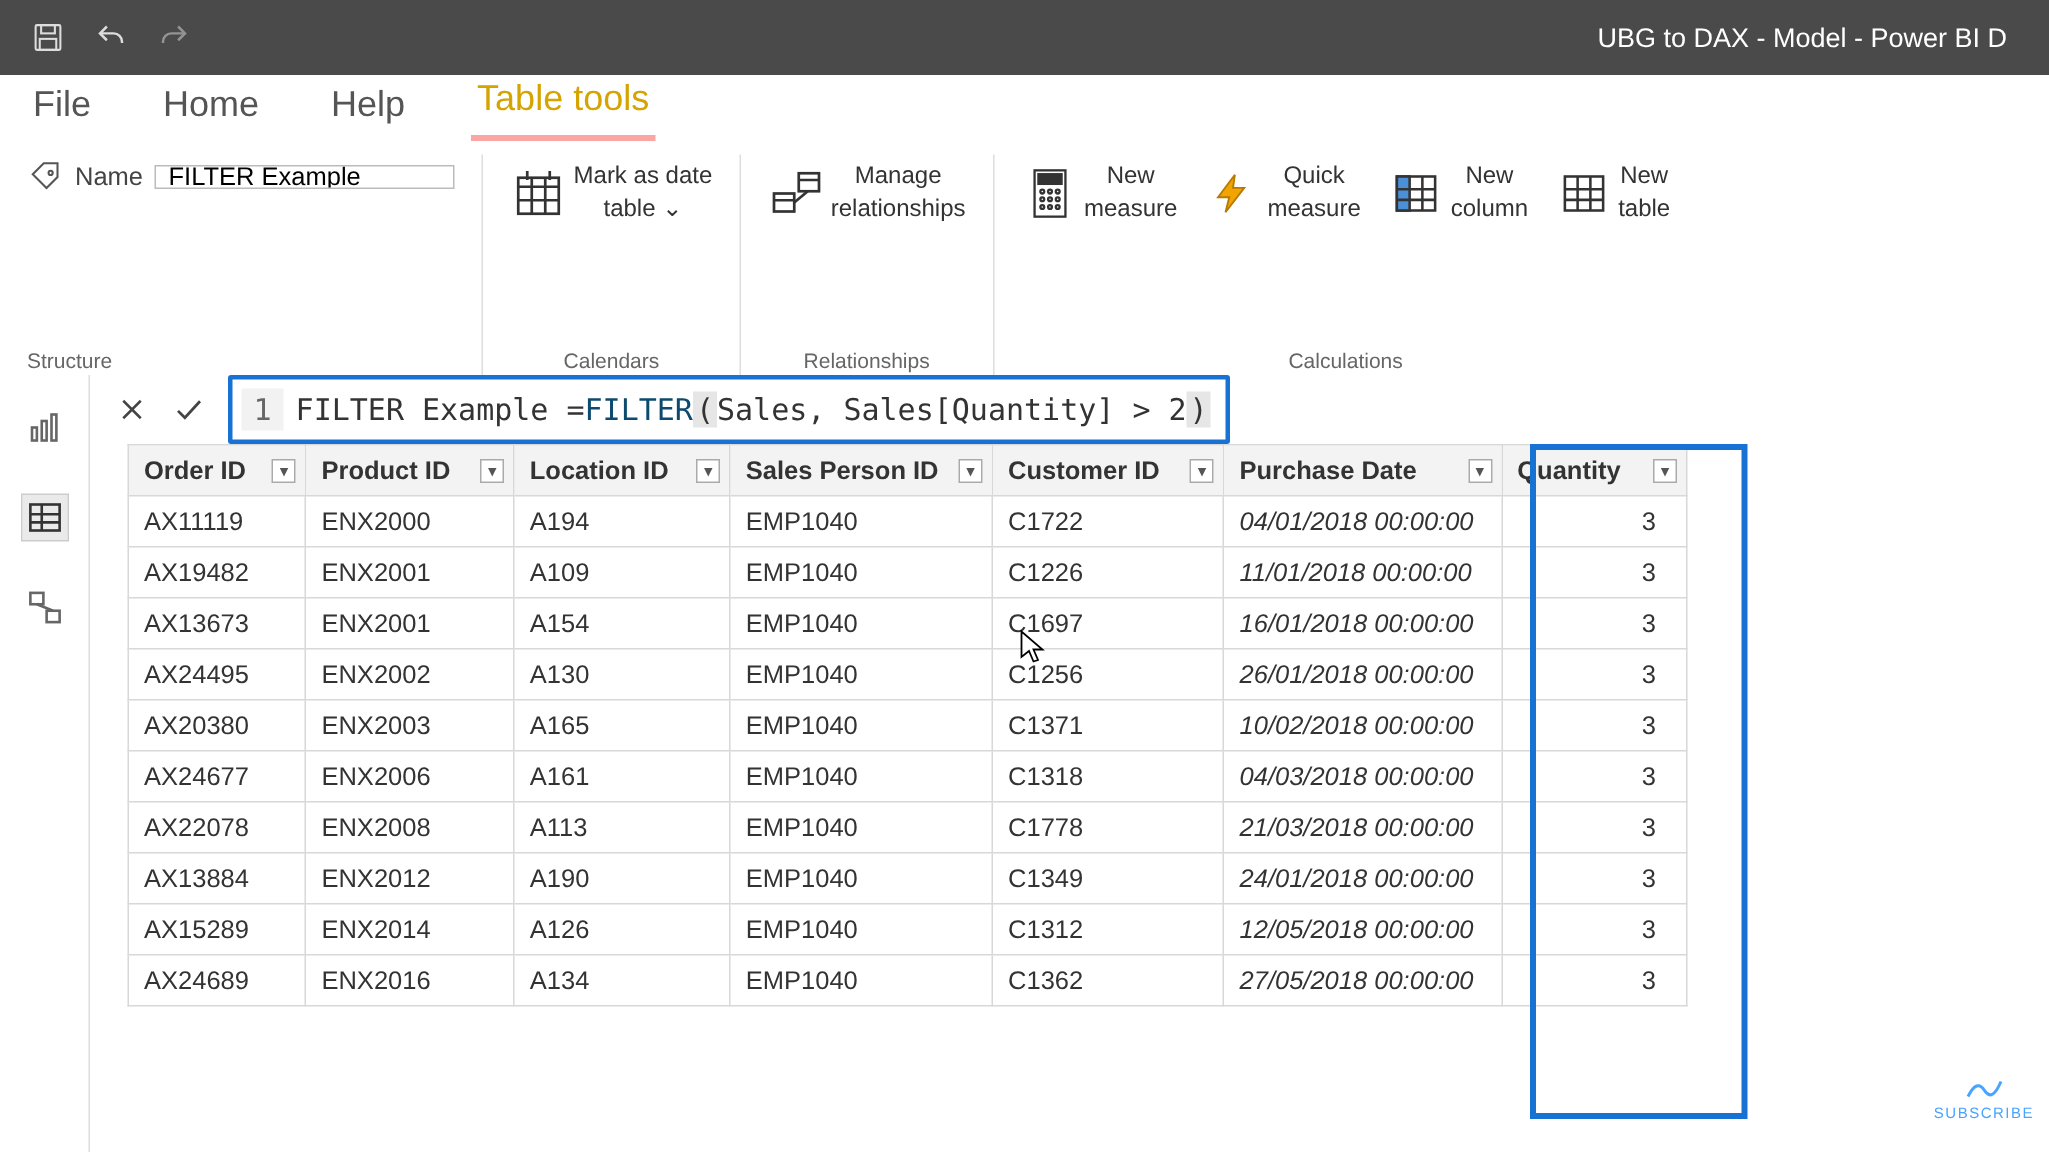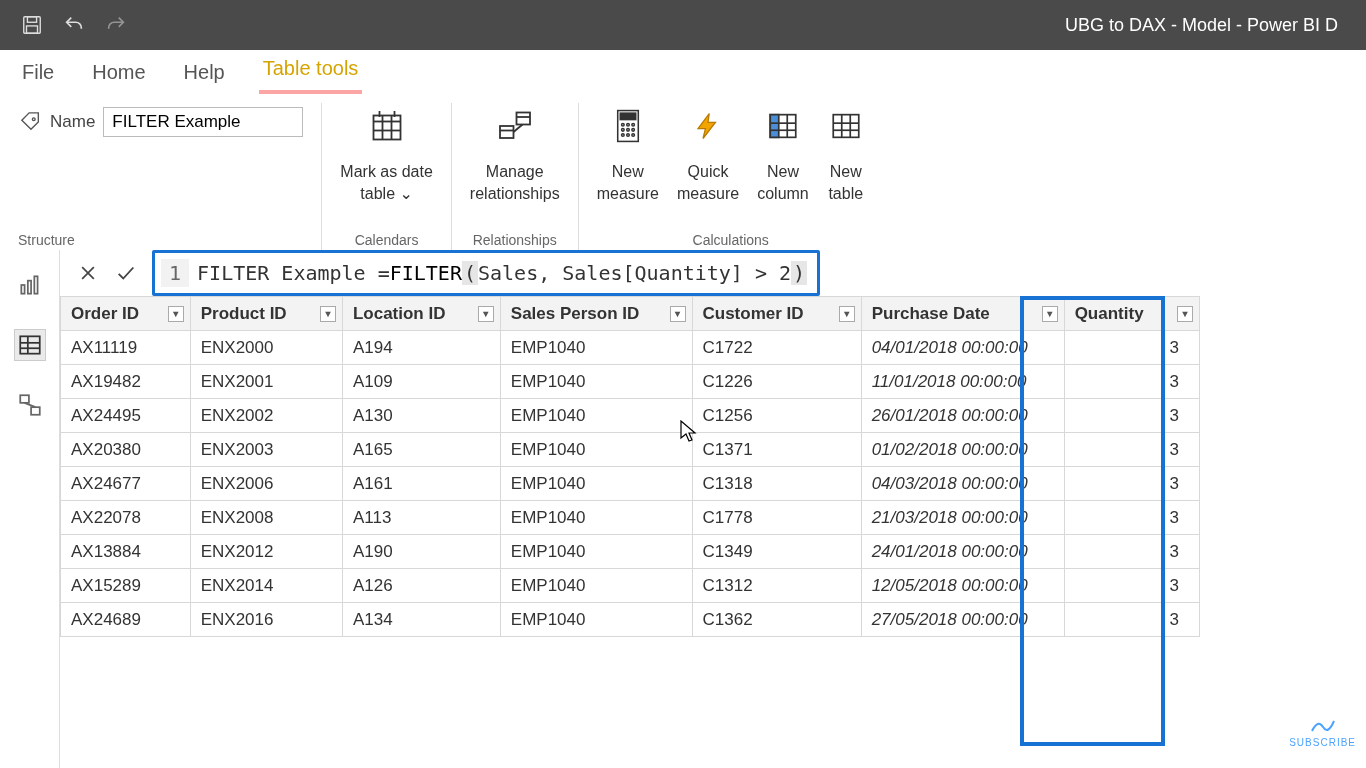--- a/index.html
+++ b/index.html
@@ -3,54 +3,54 @@
 <meta charset="utf-8">
 <style>
 * { box-sizing: border-box; margin: 0; padding: 0; }
 body { font-family: "Segoe UI", Arial, sans-serif; font-size: 14px; background: #fff; color: #333; overflow: hidden; width: 1366px; height: 768px; position: relative; }
 
 .titlebar { background: #4a4a4a; color: #fff; height: 50px; display: flex; align-items: center; padding: 0 20px; }
 .titlebar .tb-left { display: flex; gap: 18px; align-items: center; }
 .titlebar .tb-title { flex: 1; text-align: right; font-size: 18px; padding-right: 8px; }
 .tb-icon { width: 24px; height: 24px; display: flex; align-items: center; justify-content: center; color: #ddd; }
 
-.menubar { background: #fff; height: 45px; display: flex; align-items: flex-end; padding-left: 18px; gap: 30px; border-bottom: 1px solid transparent; font-size: 20px; }
+.menubar { background: #fff; height: 45px; display: flex; align-items: flex-end; padding-left: 18px; gap: 40px; border-bottom: 1px solid transparent; font-size: 24px; }
 .menubar .menu-item { padding: 8px 4px 10px 4px; color: #555; cursor: pointer; }
 .menubar .menu-item.active { color: #d6a400; border-bottom: 4px solid #fca5a5; font-weight: 400; }
 
 .ribbon { background: #fff; display: flex; align-items: flex-start; padding: 8px 10px 0 10px; height: 155px; }
 .ribbon-group { display: flex; flex-direction: column; align-items: center; border-right: 1px solid #ddd; padding: 0 18px; height: 100%; }
 .ribbon-group:last-child { border-right: none; }
 .ribbon-group-body { display: flex; align-items: flex-start; gap: 18px; flex: 1; }
 .ribbon-group-label { font-size: 14px; color: #666; padding: 4px 0 2px 0; }
-.ribbon-btn { display: flex; flex-direction: column; align-items: center; text-align: center; font-size: 16px; color: #333; gap: 16px; cursor: pointer; padding-top: 4px; }
+.ribbon-btn { display: flex; flex-direction: row; align-items: center; text-align: center; font-size: 16px; color: #333; gap: 4px; cursor: pointer; padding-top: 4px; }
 .ribbon-btn .rb-label { line-height: 1.35; }
 .rb-icon { width: 38px; height: 38px; display: flex; align-items: center; justify-content: center; }
 
 .name-row { display: flex; align-items: center; gap: 8px; padding: 4px 0 0 2px; }
 .name-row .tag-icon { width: 22px; height: 22px; }
 .name-row .name-label { font-size: 17px; color: #444; }
-.name-input { border: 1px solid #bbb; padding: 4px 8px; font-size: 17px; width: 200px; height: 30px; }
+.name-input { border: 1px solid #bbb; padding: 4px 8px; font-size: 17px; width: 200px; height: 16px; }
 
 .content-row { display: flex; height: calc(768px - 50px - 45px - 155px); }
 .viewstrip { width: 60px; background: #fff; display: flex; flex-direction: column; align-items: center; padding-top: 20px; gap: 30px; border-right: 1px solid #ddd; }
 .view-icon { width: 30px; height: 30px; display: flex; align-items: center; justify-content: center; color: #555; cursor: pointer; }
 .view-icon.selected { background: #eaeaea; outline: 1px solid #ccc; }
 
 .main { flex: 1; display: flex; flex-direction: column; position: relative; }
 
 .formula-row { display: flex; align-items: center; height: 46px; padding-left: 16px; gap: 14px; position: relative; }
 .fx-btn { width: 24px; height: 24px; display: flex; align-items: center; justify-content: center; color: #444; cursor: pointer; }
 .fx-box { display: flex; align-items: center; border: 3px solid #1772d4; border-radius: 2px; height: 46px; padding: 0 10px 0 6px; font-family: Consolas, monospace; font-size: 20px; background: #fff; }
 .fx-line-no { background: #f2f2f2; color: #666; padding: 2px 8px; margin-right: 8px; font-family: Consolas, monospace; }
-.tok-kw { color: #000000; }
+.tok-kw { color: #0c4a6e; }
 .tok-paren { background: #e6e6e6; padding: 0 2px; }
 
 .grid-wrap { position: relative; flex: 1; overflow: hidden; }
-.grid { border-collapse: collapse; width: 1140px; table-layout: fixed; }
+.grid { border-collapse: collapse; width: 1040px; table-layout: fixed; margin-left: 25px; }
 .grid th, .grid td { border: 1px solid #d8d8d8; padding: 6px 10px; font-size: 17px; text-align: left; height: 34px; white-space: nowrap; overflow: hidden; }
 .grid th { background: #f3f3f3; font-weight: bold; position: relative; }
 .grid th .dd { position: absolute; right: 6px; top: 50%; transform: translateY(-50%); width: 16px; height: 16px; border: 1px solid #aaa; display: flex; align-items: center; justify-content: center; font-size: 10px; color: #555; background: #fff; }
 .grid td.date { font-style: italic; }
 .grid td.num { text-align: right; padding-right: 20px; }
 
 .qty-highlight { position: absolute; border: 4px solid #1772d4; pointer-events: none; }
 
 .cursor-arrow { position: absolute; width: 18px; height: 24px; pointer-events: none; }
 
@@ -293,35 +293,44 @@
             <tr>
               <td>AX19482</td>
               <td>ENX2001</td>
               <td>A109</td>
               <td>EMP1040</td>
               <td>C1226</td>
               <td class="date">11/01/2018 00:00:00</td>
               <td class="num">3</td>
             </tr>
             <tr>
+              <td>AX13673</td>
+              <td>ENX2001</td>
+              <td>A154</td>
+              <td>EMP1040</td>
+              <td>C1697</td>
+              <td class="date">16/01/2018 00:00:00</td>
+              <td class="num">3</td>
+            </tr>
+            <tr>
               <td>AX24495</td>
               <td>ENX2002</td>
               <td>A130</td>
               <td>EMP1040</td>
               <td>C1256</td>
               <td class="date">26/01/2018 00:00:00</td>
               <td class="num">3</td>
             </tr>
             <tr>
               <td>AX20380</td>
               <td>ENX2003</td>
               <td>A165</td>
               <td>EMP1040</td>
               <td>C1371</td>
-              <td class="date">01/02/2018 00:00:00</td>
+              <td class="date">10/02/2018 00:00:00</td>
               <td class="num">3</td>
             </tr>
             <tr>
               <td>AX24677</td>
               <td>ENX2006</td>
               <td>A161</td>
               <td>EMP1040</td>
               <td>C1318</td>
               <td class="date">04/03/2018 00:00:00</td>
               <td class="num">3</td>

